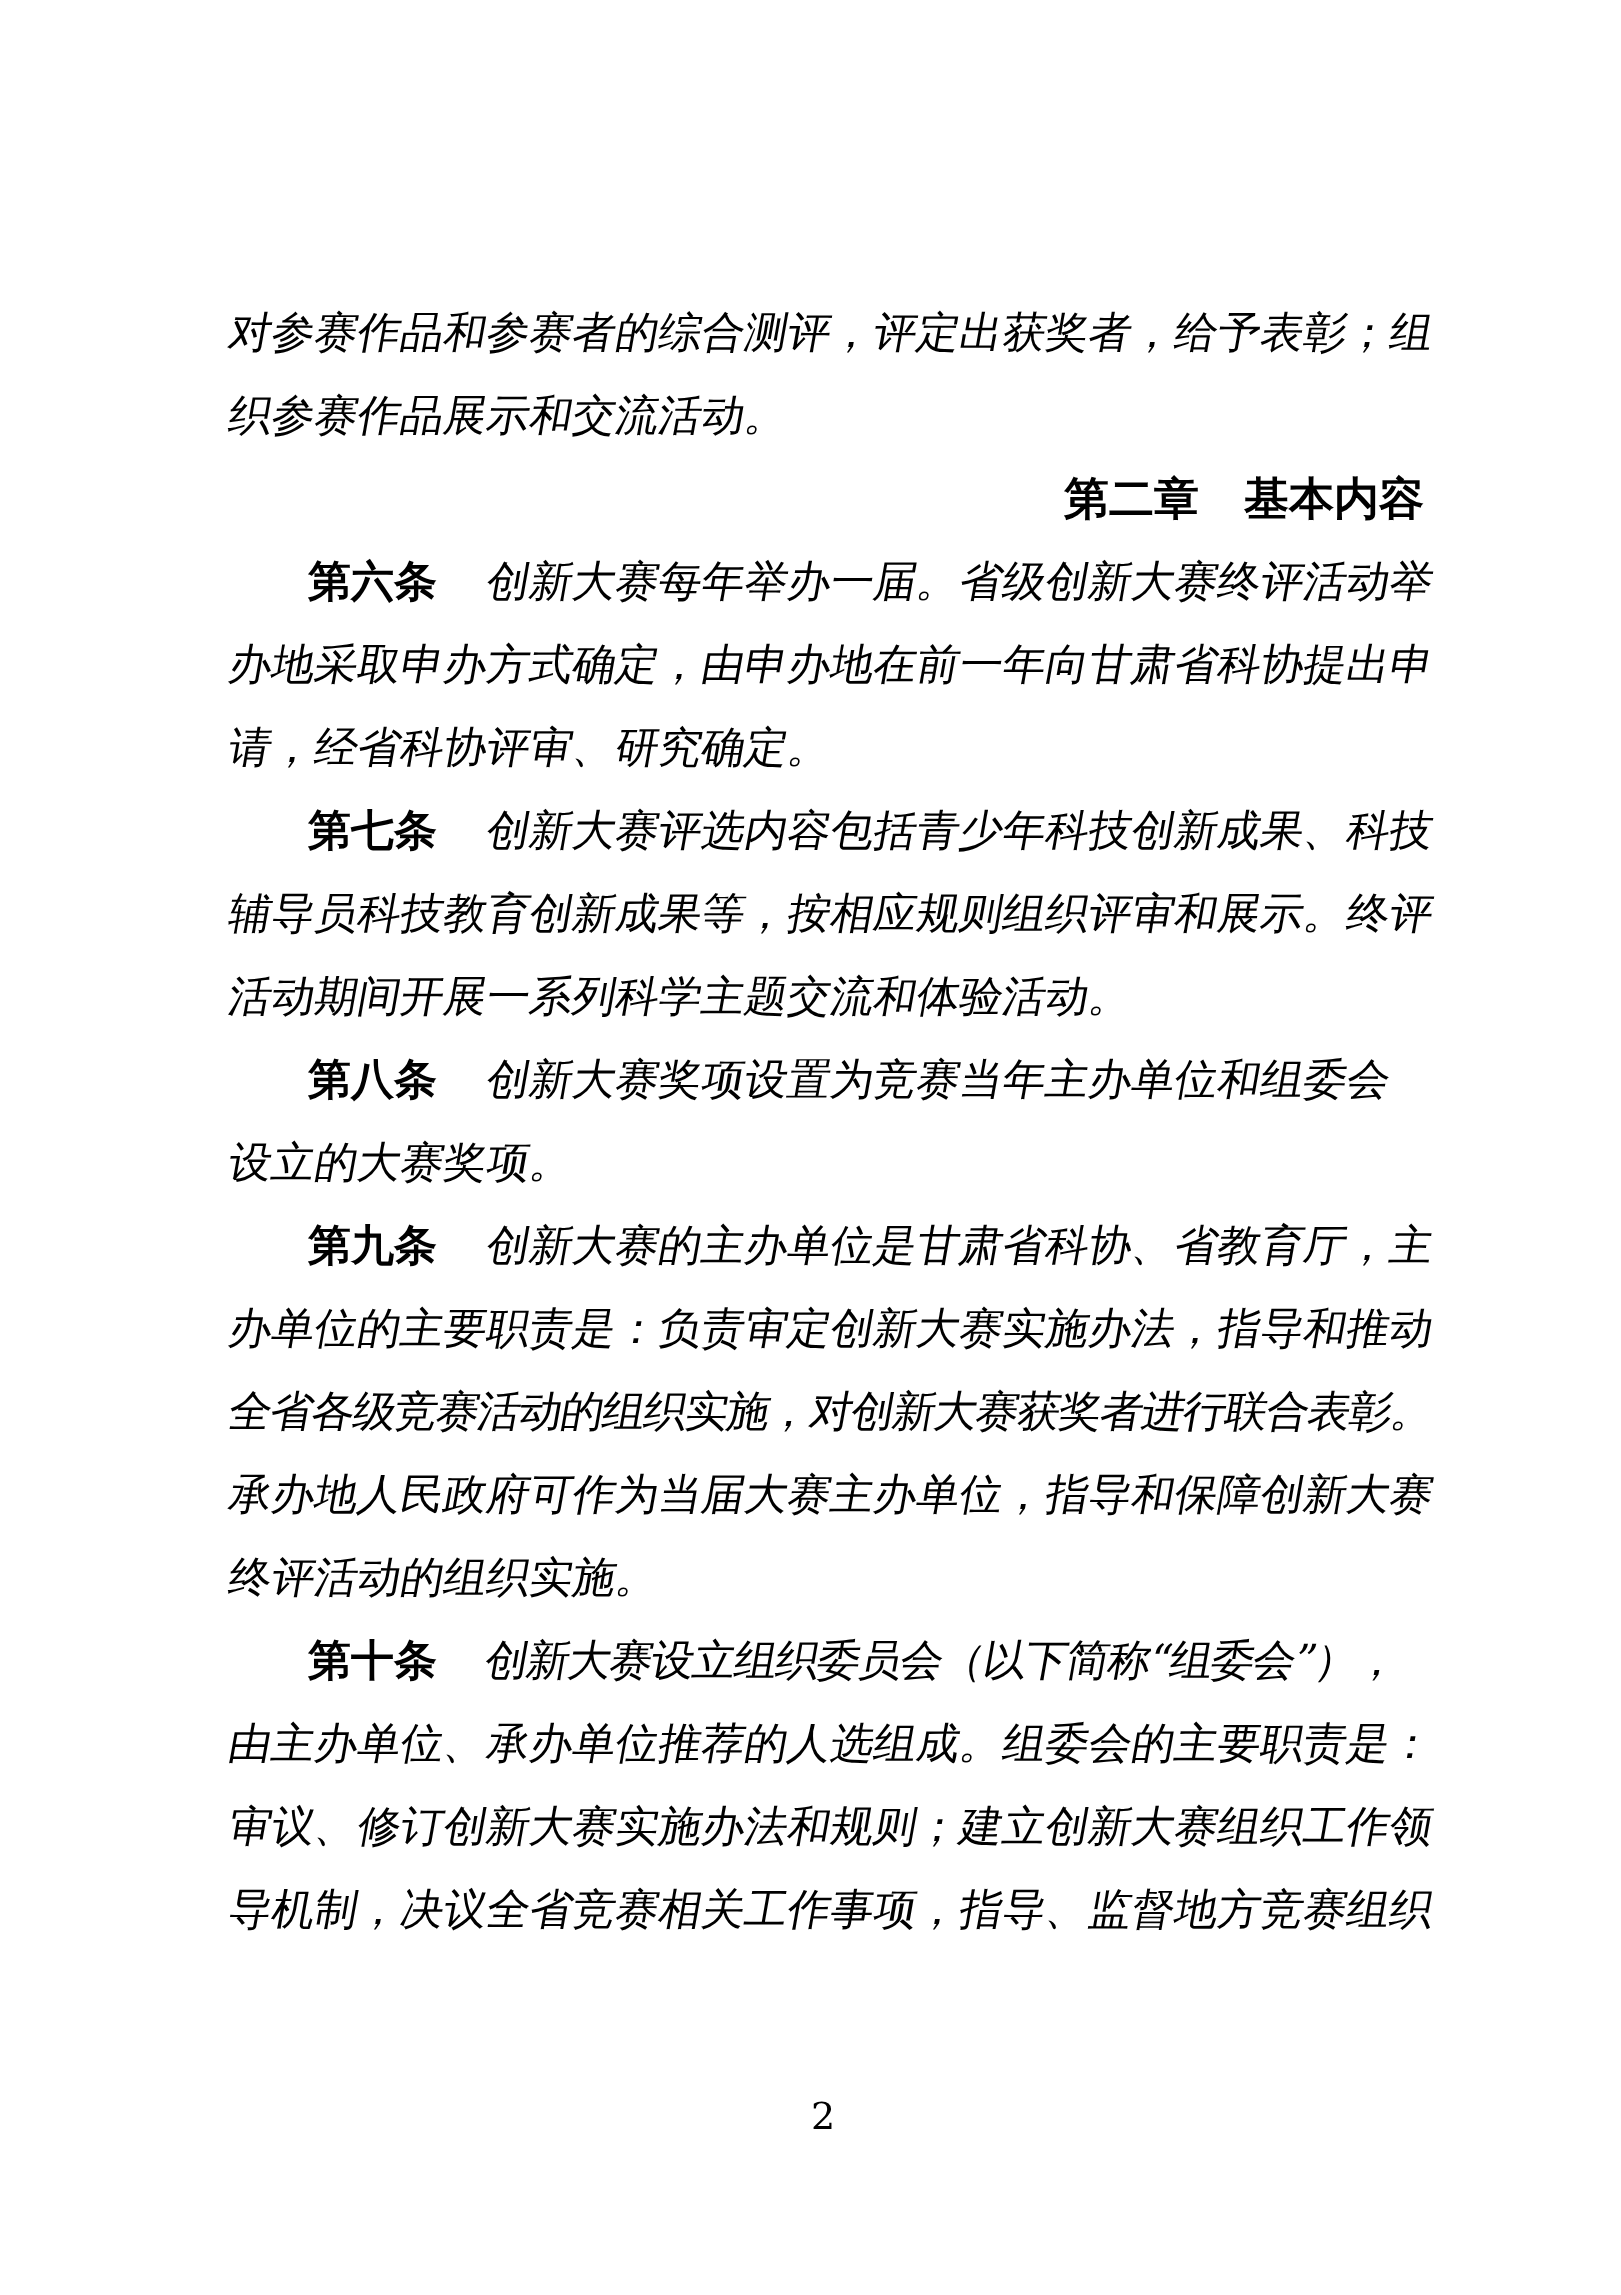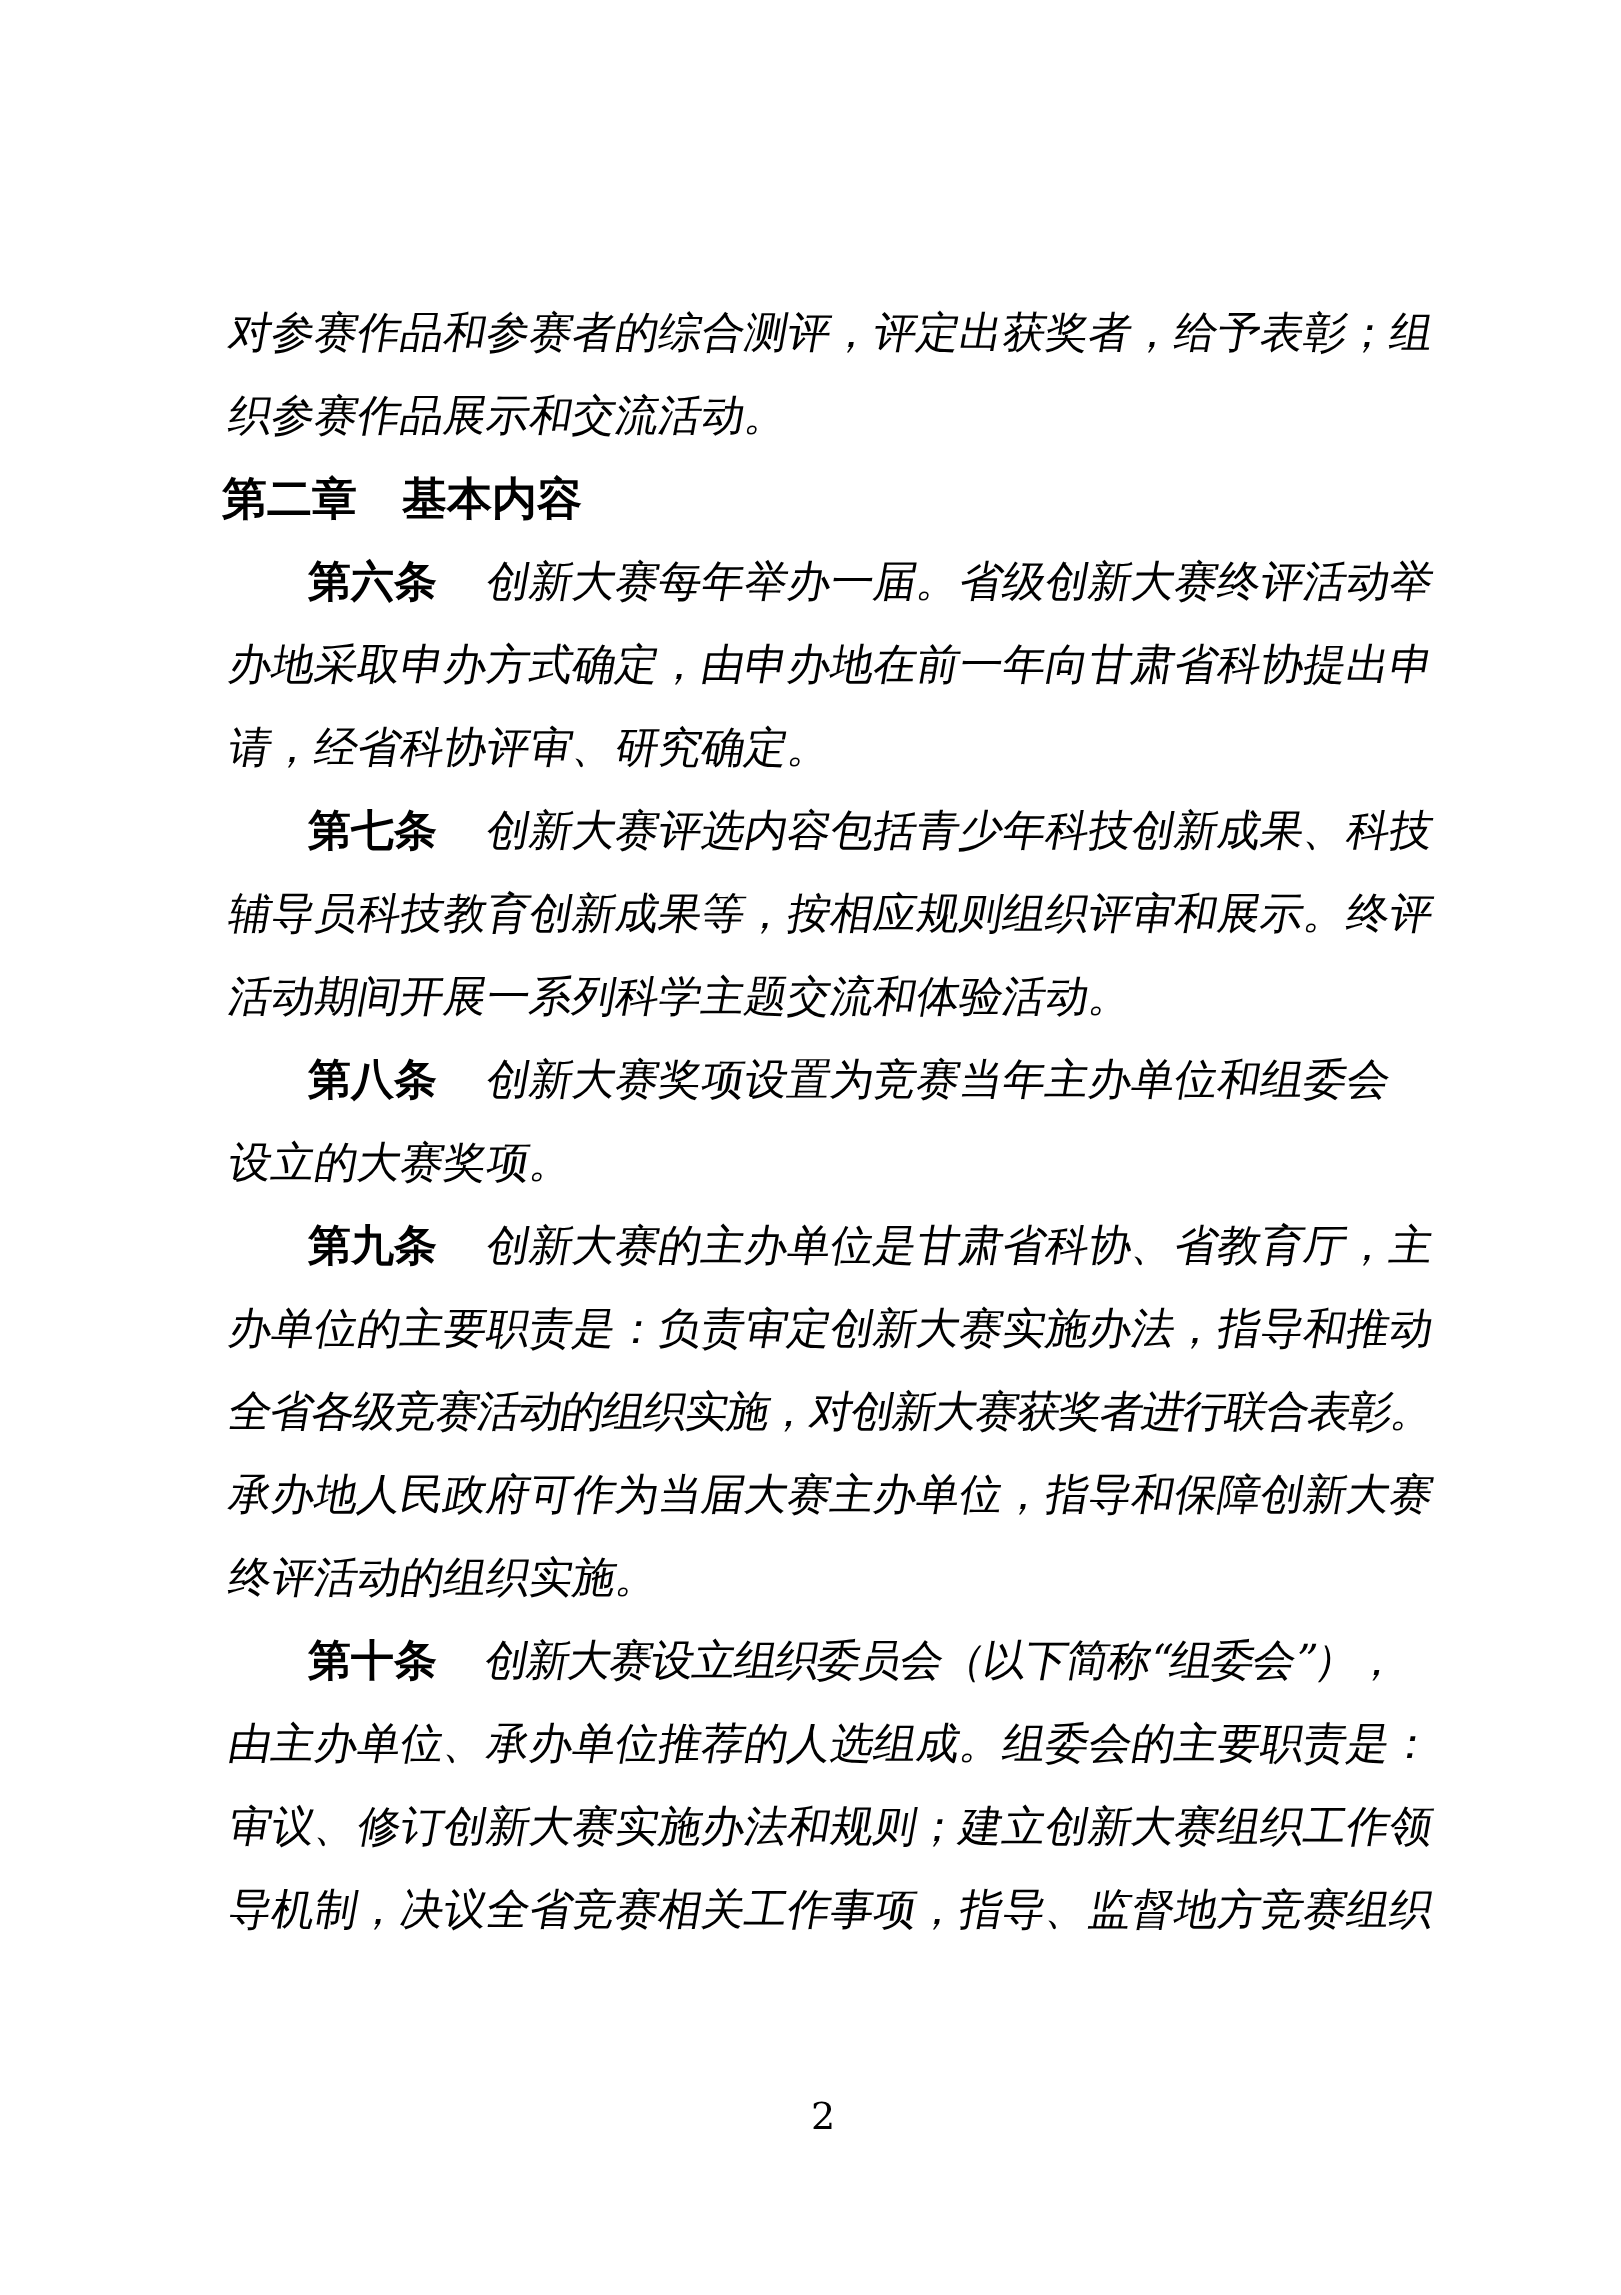--- a/index.html
+++ b/index.html
@@ -40,21 +40,21 @@
   }
   .ob.tight {
     letter-spacing: -1.5px; 
   }
   .lead {
     font-weight: bold;
     font-family: Liberation Sans, sans-serif;
     text-align: center;
   }
   .line.heading {
-    text-align: left;
+    text-align: right;
     font-weight: bold;
     font-size: 45px;
     font-family: "DejaVu Sans", "Liberation Sans", sans-serif;
   }
   .page-number {
     position: absolute;
     top: 2091px;
     left: 222px;
     width: 1202px;
     text-align: center;

